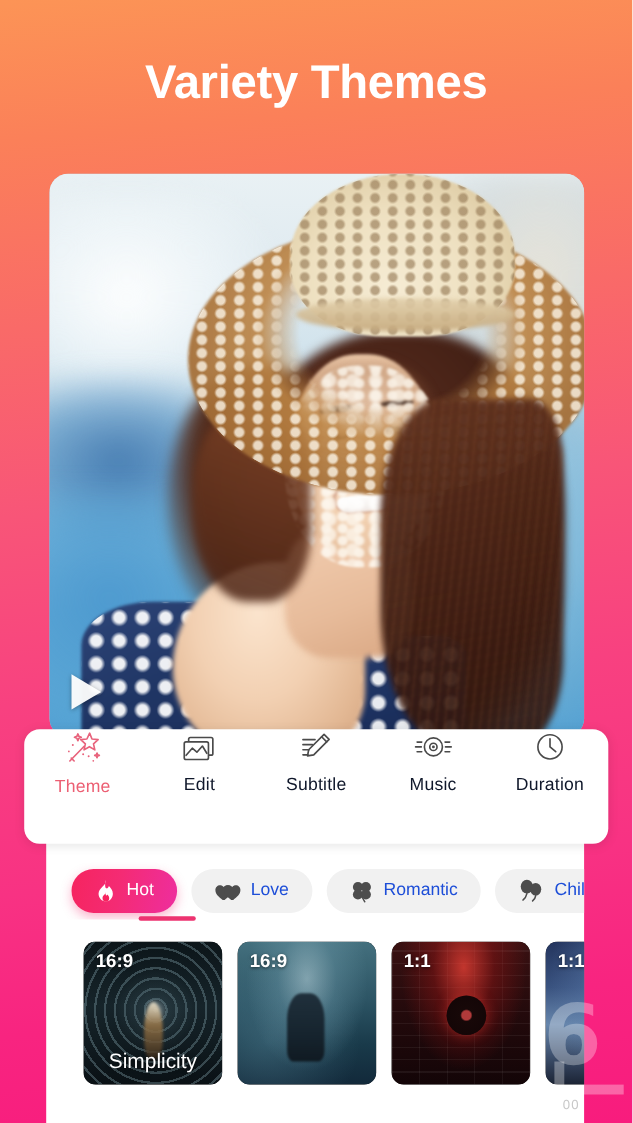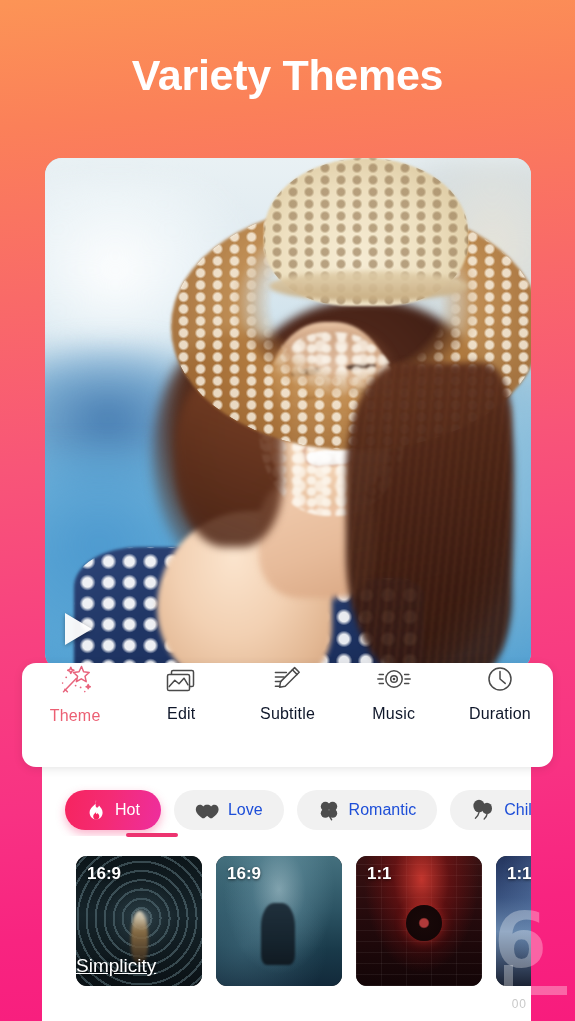--- a/index.html
+++ b/index.html
@@ -474,25 +474,25 @@
     position: absolute;
     left: 11px; top: 8px;
     color: #ffffff;
     font-size: 17px;
     font-weight: bold;
     text-shadow: 0 1px 3px rgba(0,0,0,.6);
   }
   .tc-name {
     position: absolute;
     left: 0; right: 0; bottom: 9px;
+    text-align: center;
     color: #ffffff;
     font-size: 19px;
     text-shadow: 0 1px 4px rgba(0,0,0,.65);
     white-space: nowrap;
-    text-decoration: underline;
   }
 
   
   #watermark {
     position: absolute;
     right: 4px;
     bottom: 4px;
     width: 110px;
     height: 126px;
     z-index: 6;

